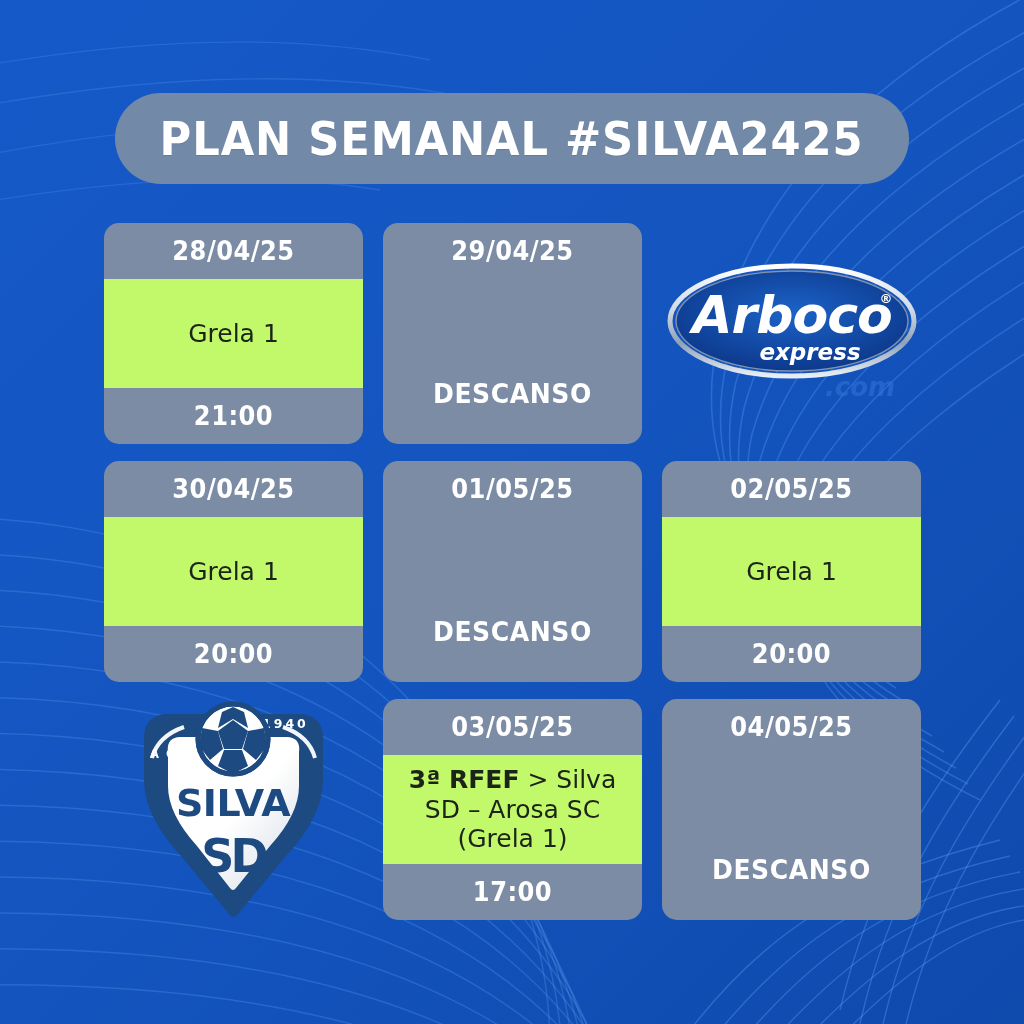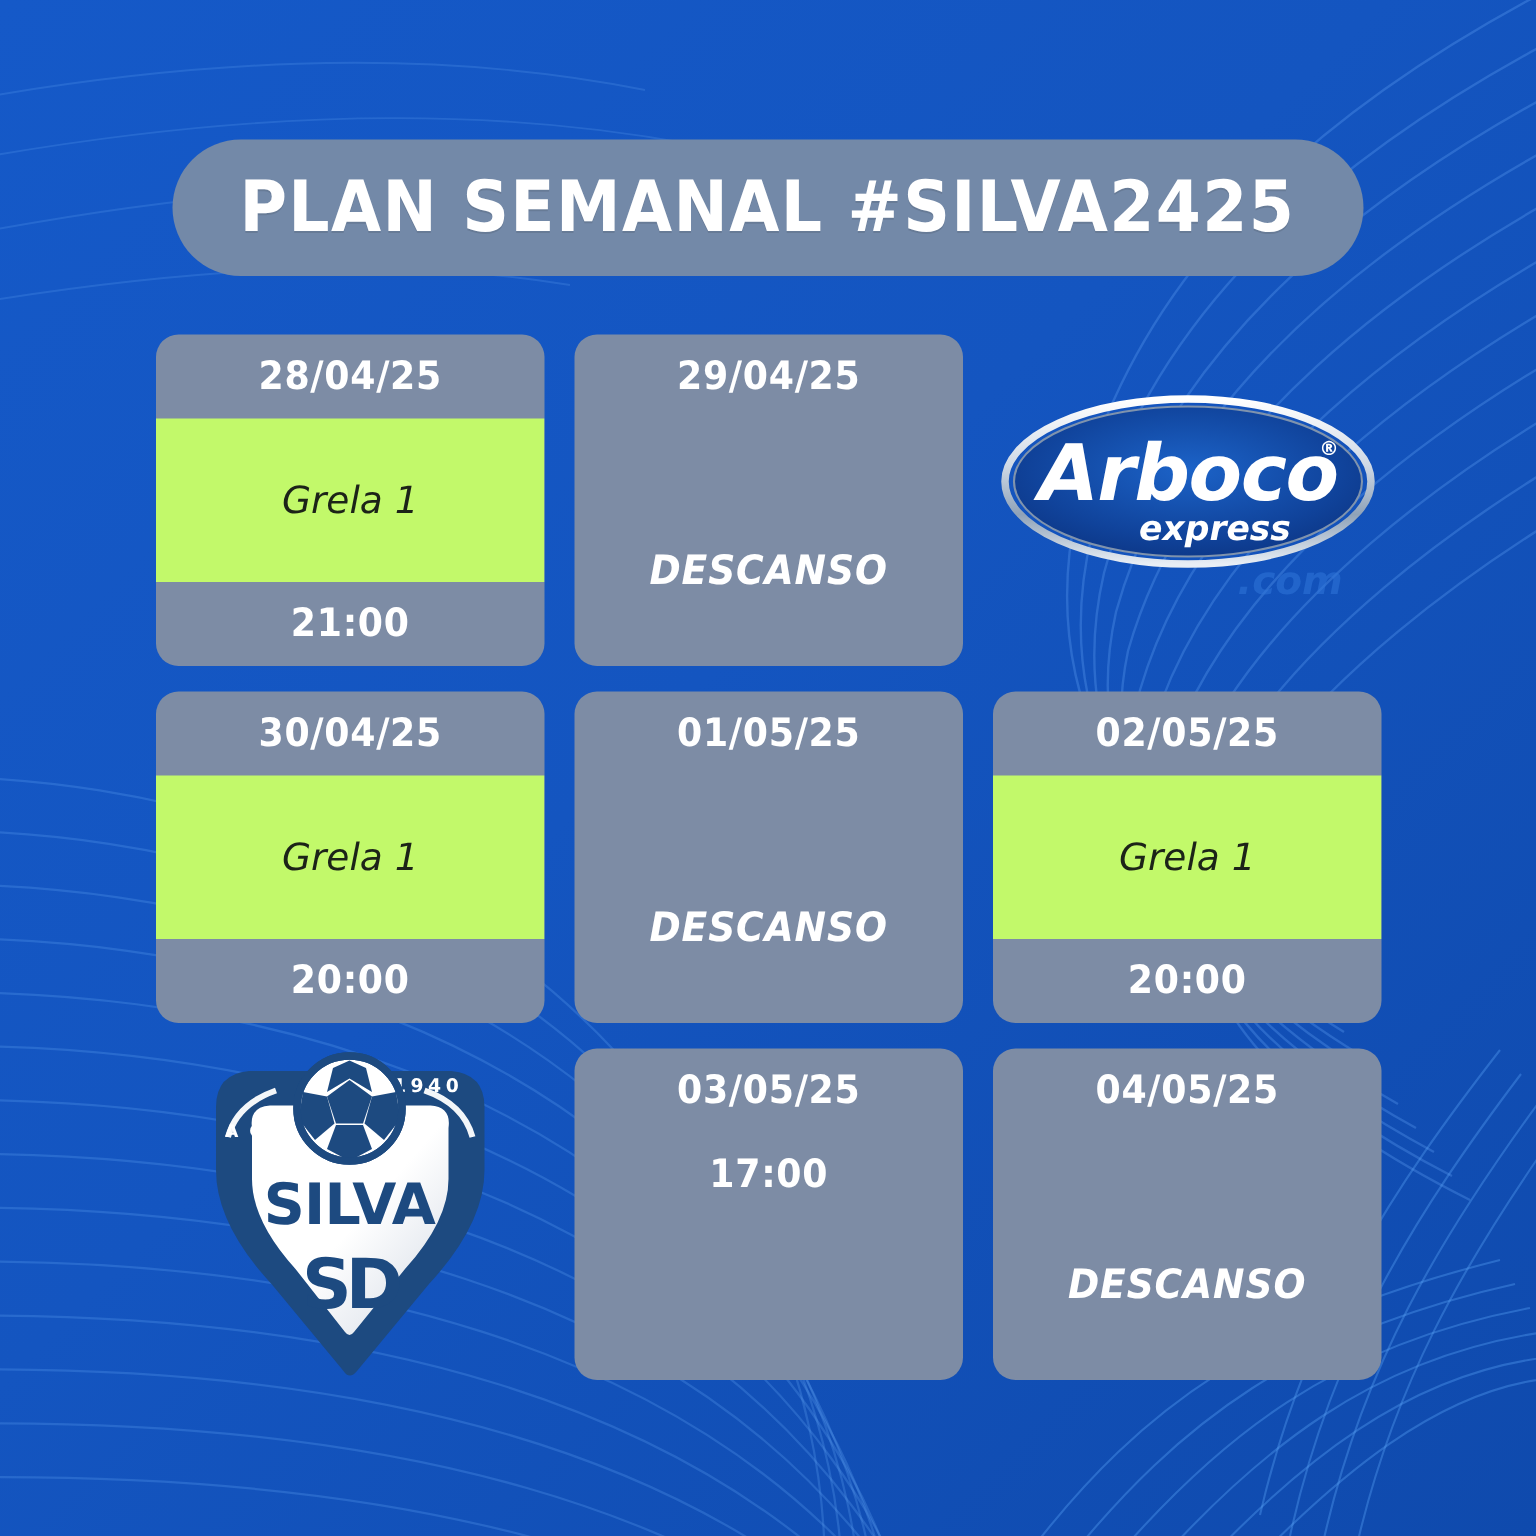--- a/index.html
+++ b/index.html
@@ -96,23 +96,22 @@
     font-weight: 700;
     letter-spacing: 0.5px;
     transform: scaleX(0.93);
   }
 
   .card-body {
     flex: 1 1 auto;
     display: flex;
     align-items: center;
     justify-content: center;
-    padding: 21px 8px;
+    padding: 8px 8px;
     text-align: center;
-    font-style: italic;
   }
   .card-body.green { background: #c2f96a; }
 
   .body-text {
     color: #1c2318;
     font-family: "DejaVu Sans", sans-serif;
     font-size: 25px;
     font-weight: 400;
     line-height: 1.18;
   }
@@ -358,20 +357,23 @@
 
         <text x="107" y="122" font-family="DejaVu Sans, sans-serif" font-size="38" font-weight="700" fill="#1d4a80" text-anchor="middle" letter-spacing="-0.5">SILVA</text>
 
         <text x="107" y="178" font-family="DejaVu Sans, sans-serif" font-size="46" font-weight="700" fill="#1d4a80" text-anchor="middle" letter-spacing="-4">SD</text>
       </svg>
     </div>
 
     <div class="cell">
       <div class="card">
         <div class="card-date">03/05/25</div>
+        <div class="card-body green">
+          <span class="body-text"><span class="lead">3ª RFEF</span><span> &gt; Silva SD – Arosa SC (Grela 1)</span></span>
+        </div>
         <div class="card-time">17:00</div>
       </div>
     </div>
 
     <div class="cell">
       <div class="card rest-card">
         <div class="card-date">04/05/25</div>
         <div class="card-body">
           <span class="body-text rest">DESCANSO</span>
         </div>

